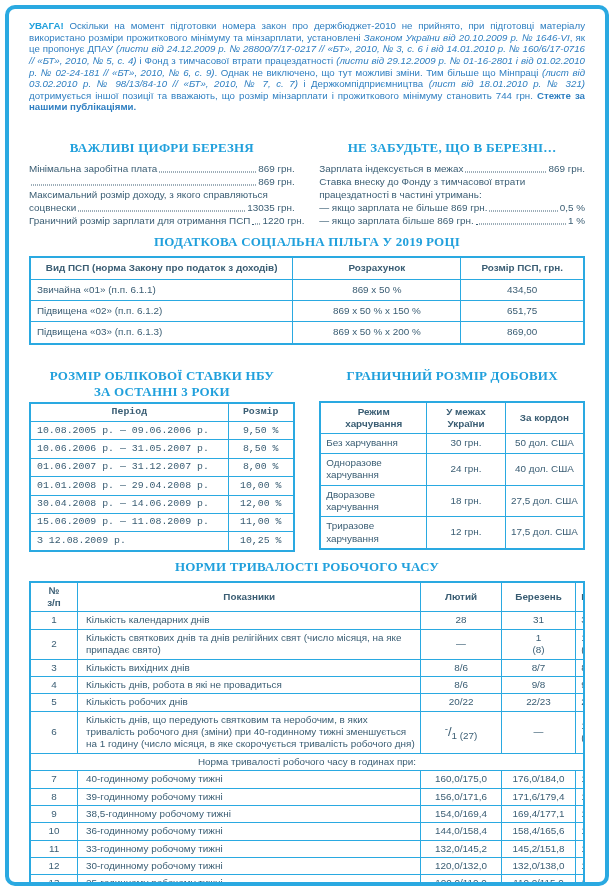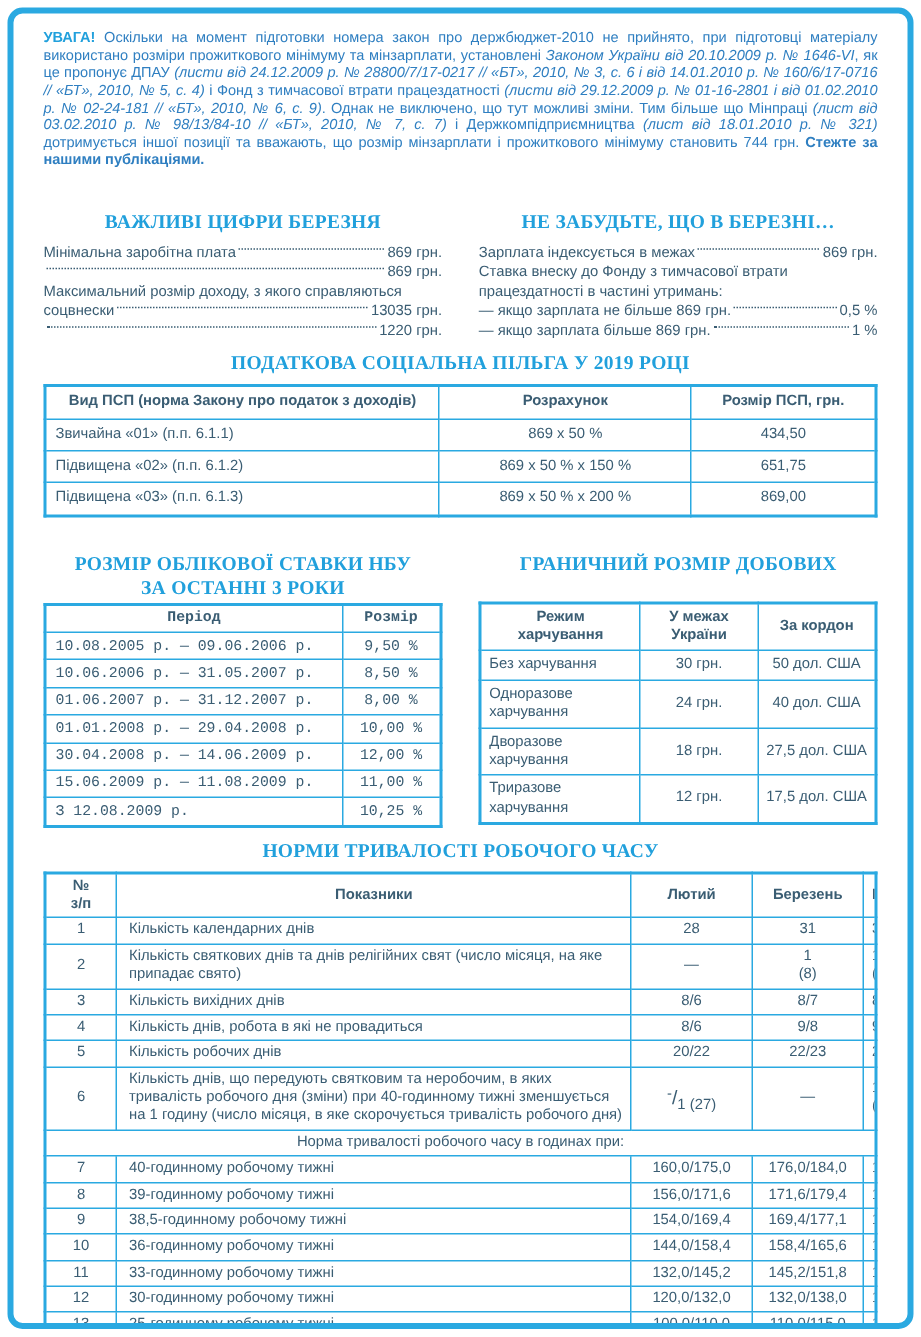--- a/index.html
+++ b/index.html
@@ -26,21 +26,21 @@
   .intro .alert{color:var(--head);font-weight:bold;}
   h2.heading{
     font-family:"Liberation Serif",serif;font-size:13px;font-weight:bold;
     color:var(--head);text-align:center;margin:7px 0 6px;letter-spacing:.2px;
   }
   .pre{white-space:pre-line;}
   .two-col{display:flex;justify-content:space-between;margin-top:16px;}
   .col{width:47.8%;}
   .mid .col > h2{min-height:31px;margin-bottom:2px;}
   .dotlist{font-size:9.9px;line-height:13px;color:var(--txt);}
-  .dl-line{display:flex;align-items:center;}
+  .dl-line{display:flex;align-items:flex-end;}
   .dl-label{white-space:nowrap;}
   .dl-dots{flex:1;border-bottom:1.4px dotted var(--txt);margin:0 2px;transform:translateY(-2.5px);min-width:8px;}
   .dl-val{white-space:nowrap;}
   .tbl{
     width:100%;border-collapse:collapse;border:2px solid var(--cyan);
     color:var(--txt);font-size:9.9px;table-layout:fixed;
   }
   .tbl th,.tbl td{
     border:1px solid var(--cyan);padding:3px 5px;text-align:center;
     vertical-align:middle;white-space:pre-line;line-height:1.25;
@@ -93,20 +93,21 @@
             </div>
             <div class="dl-line">
               <span class="dl-label">Максимальний розмір доходу, з якого справляються</span>
             </div>
             <div class="dl-line">
               <span class="dl-label">соцвнески</span>
               <span class="dl-dots"></span>
               <span class="dl-val">13035 грн.</span>
             </div>
             <div class="dl-line">
+              <span class="dl-label">Граничний розмір зарплати для отримання ПСП</span>
               <span class="dl-dots"></span>
               <span class="dl-val">1220 грн.</span>
             </div>
           </div>
       </div>
       <div class="col">
         <h2 class="heading">НЕ ЗАБУДЬТЕ, ЩО В БЕРЕЗНІ…</h2>
         <div class="dotlist">
             <div class="dl-line">
               <span class="dl-label">Зарплата індексується в межах</span>

